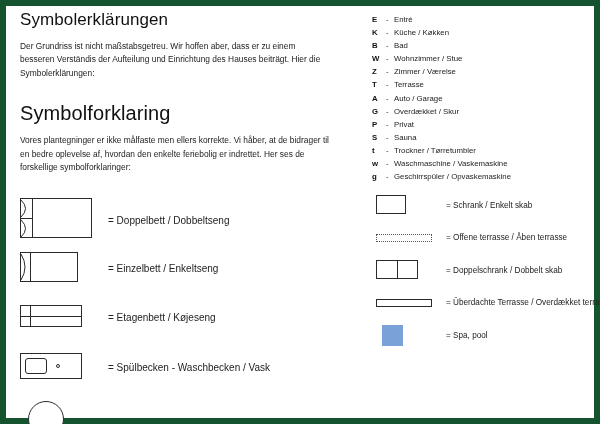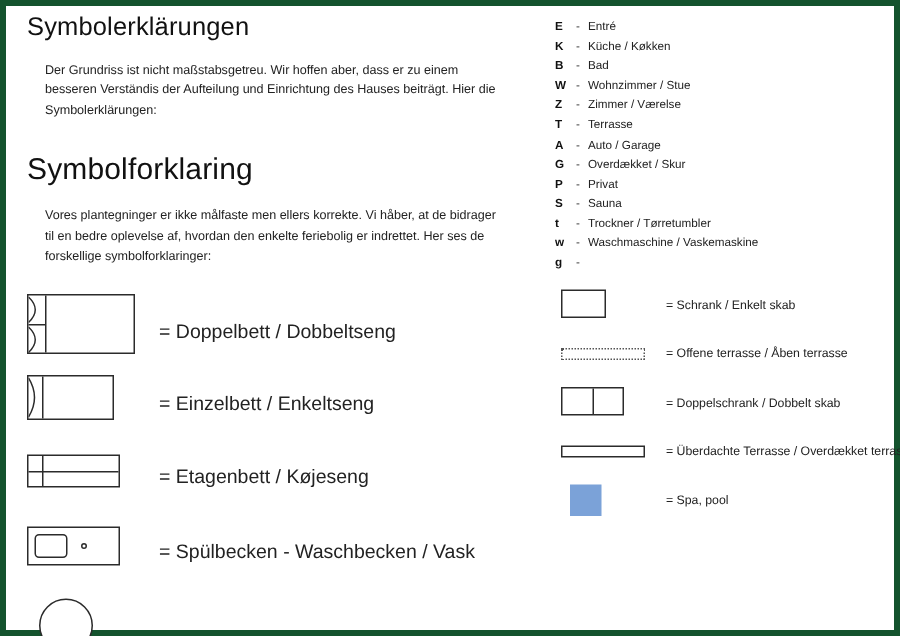--- a/index.html
+++ b/index.html
@@ -12,21 +12,21 @@
     background: #ffffff;
     font-family: "Liberation Sans", sans-serif;
     color: #1a1a1a;
     overflow: hidden;
     position: relative;
   }
   .page {
     position: relative;
     width: 600px;
     height: 424px;
-    border: 4px solid #14532d;
+    border: 6px solid #14532d;
     box-sizing: border-box;
   }
 
   
   .left-col {
     position: absolute;
     left: 14px;
     top: 4px;
     width: 330px;
   }
@@ -41,21 +41,21 @@
     font-size: 20px;
     font-weight: normal;
     color: #111;
     margin: 22px 0 9px 0;
     letter-spacing: 0.1px;
   }
   .para {
     font-size: 8.4px;
     line-height: 13.4px;
     color: #222;
-    margin: 12px;
+    margin: 0;
     max-width: 310px;
   }
 
   
   .draw-list {
     position: absolute;
     left: 14px;
     top: 192px;
     width: 330px;
   }
@@ -64,21 +64,21 @@
     height: 50px;
   }
   .draw-box {
     position: absolute;
     left: 0;
     top: 0;
   }
   .draw-label {
     position: absolute;
     left: 88px;
-    font-size: 13px;
+    font-size: 10px;
     color: #222;
     white-space: nowrap;
   }
 
   
   .bed-double {
     width: 72px; height: 40px;
     border: 1px solid #2b2b2b;
     box-sizing: border-box;
     position: relative;
@@ -400,20 +400,21 @@
       <span class="abbr-val">Trockner / Tørretumbler</span>
     </div>
     <div class="abbr-row">
       <span class="abbr-key">w</span>
       <span class="abbr-dash">-</span>
       <span class="abbr-val">Waschmaschine / Vaskemaskine</span>
     </div>
     <div class="abbr-row">
       <span class="abbr-key">g</span>
       <span class="abbr-dash">-</span>
+      <span class="abbr-val">Geschirrspüler / Opvaskemaskine</span>
     </div>
   </div>
 
   <div class="sym-list">
 
 
     <div class="sym-row">
       <div class="sym-art" style="top:1px">
         <div class="cab"></div>
       </div>

